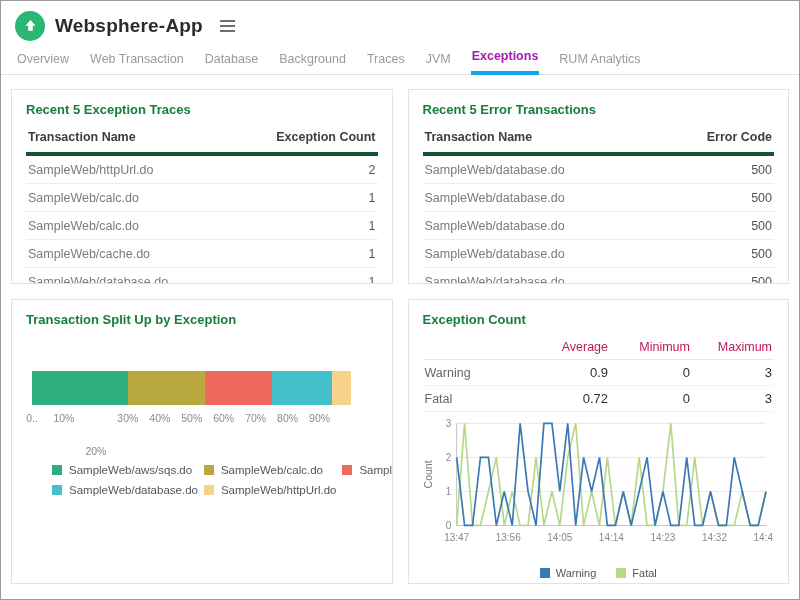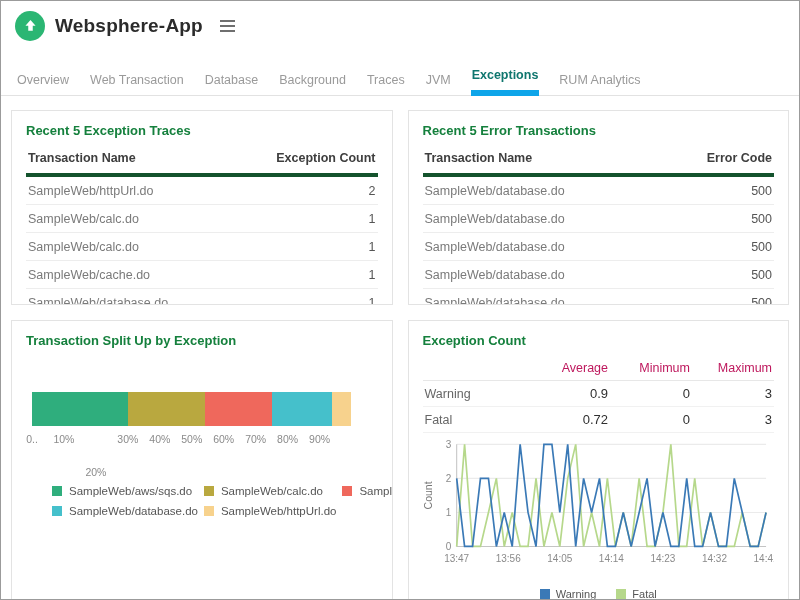--- a/index.html
+++ b/index.html
@@ -11,23 +11,23 @@
     overflow:hidden;
     color:#333;
   }
   
   .header { display:flex; align-items:center; gap:10px; padding:8px 14px 5px 14px; height:46px; }
   .app-icon { width:30px; height:30px; border-radius:50%; background:#2bb673; display:flex; align-items:center; justify-content:center; flex:0 0 auto; }
   .app-title { font-size:19px; font-weight:bold; color:#2b2b2b; letter-spacing:.2px; }
   .menu-icon { margin-left:4px; cursor:pointer; padding:3px; }
   .menu-icon span { display:block; width:15px; height:2px; background:#6f6f6f; margin:3px 0; }
   
-  .tabs { display:flex; gap:19px; padding:0 15px; border-bottom:1px solid #e2e2e2; height:28px; align-items:flex-end;margin-top:21px; }
+  .tabs { display:flex; gap:19px; padding:0 15px; border-bottom:1px solid #e2e2e2; height:28px; align-items:flex-end; }
   .tab { font-size:12.5px; color:#9a9a9a; padding:6px 1px 8px 1px; cursor:pointer; white-space:nowrap; }
-  .tab.active { color:#0f766e; font-weight:bold; border-bottom:6px solid #0ea5e9; margin-bottom:-1px; }
+  .tab.active { color:#a21caf; font-weight:bold; border-bottom:4px solid #0ea5e9; margin-bottom:-1px; }
   
   .content { display:grid; grid-template-columns:1fr 1fr; grid-template-rows:195px 285px; gap:15px; padding:14px 10px 10px 10px; }
   .panel { border:1px solid #e3e3e3; background:#fff; padding:12px 14px; overflow:hidden; }
   .panel-title { font-size:13px; font-weight:bold; color:#15803d; }
   
   table.data { width:100%; border-collapse:collapse; margin-top:5px; font-size:12.5px; }
   table.data th { text-align:left; color:#3e3e3e; font-weight:bold; padding:8px 2px; border-bottom:4px solid #14532d; }
   table.data th.num { text-align:right; }
   table.data td { color:#7a7a7a; padding:6.5px 2px; border-bottom:1px solid #ededed; }
   table.data td.num { text-align:right; color:#555; }

